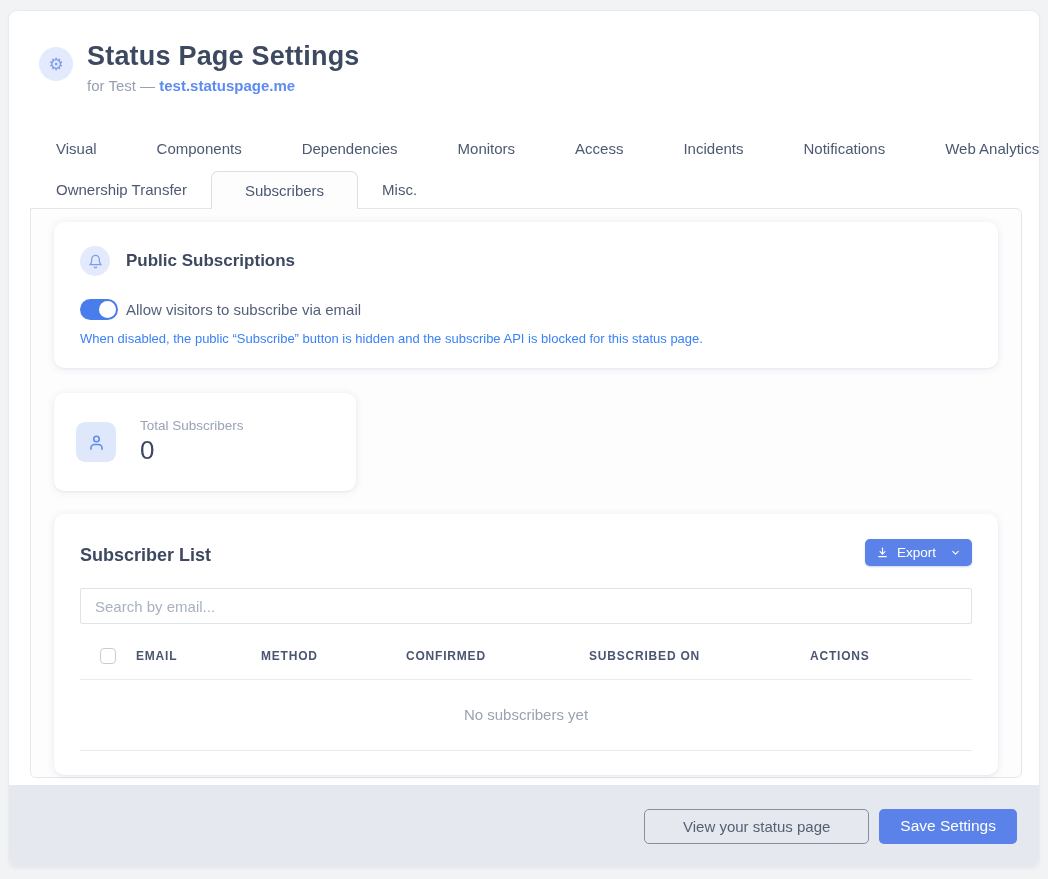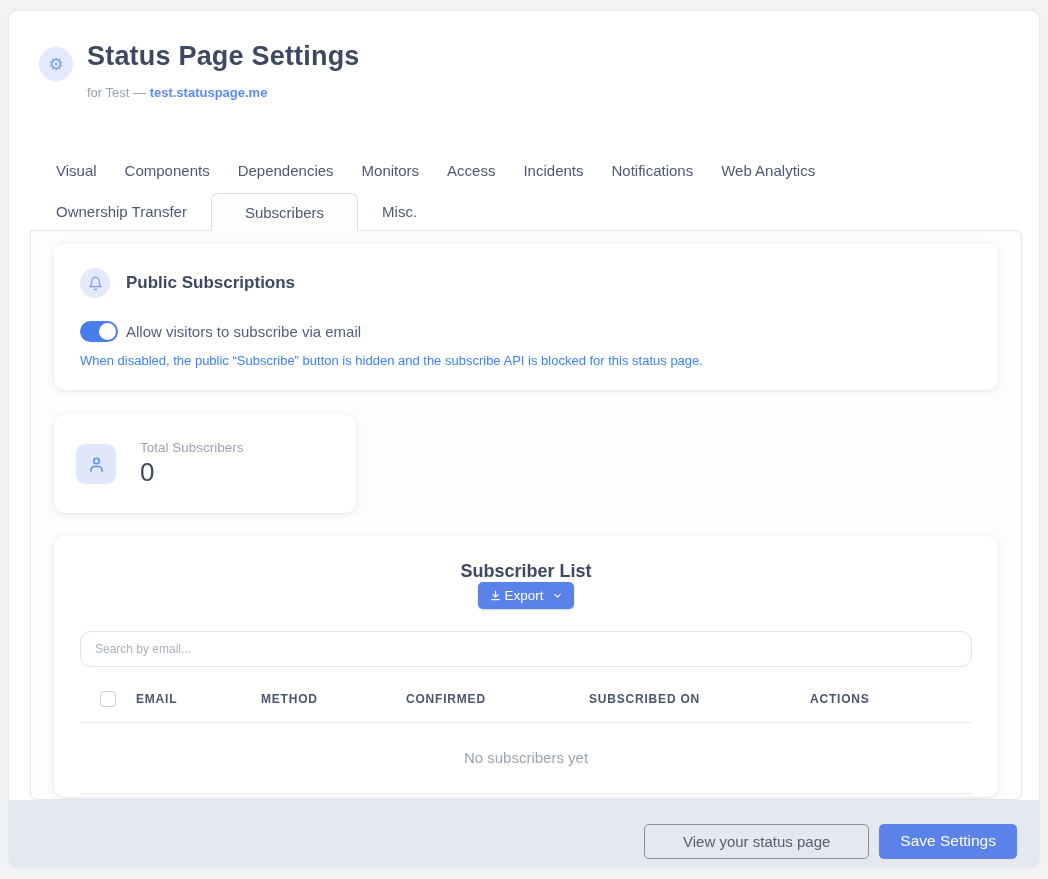--- a/index.html
+++ b/index.html
@@ -19,25 +19,25 @@
   .app-body { flex:1; padding:22px 12px 0 12px; }
 
   
   .page-header { display:flex; align-items:flex-start; gap:14px; padding:8px 0 0 18px; }
   .gear-badge {
     width:34px; height:34px; border-radius:50%; background:#e2eafc;
     display:flex; align-items:center; justify-content:center;
     color:#7d9bef; font-size:17px; margin-top:6px; flex:0 0 auto;
   }
   .page-title { font-size:27px; font-weight:700; color:#3d4960; letter-spacing:.2px;text-align:right; }
-  .page-subtitle { font-size:13px; color:#97a0b2; margin-top:13px; }
+  .page-subtitle { font-size:15px; color:#97a0b2; margin-top:5px; }
   .page-subtitle a { color:#5d8bef; text-decoration:none; font-weight:bold; }
 
   
-  .tabs-row1 { display:flex; gap:28px; padding-left:35px; margin-top:56px; }
+  .tabs-row1 { display:flex; gap:60px; padding-left:35px; margin-top:40px; }
   .tab1 { font-size:15px; color:#4d5972; padding:6px 0; cursor:pointer; white-space:nowrap; }
   .tabs-row2 { display:flex; align-items:stretch; padding-left:11px; margin-top:8px; position:relative; z-index:2; }
   .tab2 { font-size:15px; color:#4d5972; cursor:pointer; display:flex; align-items:center; }
   .tab2.active {
     background:#fdfdfe; border:1px solid #dcdfe6; border-bottom:none;
     border-radius:7px 7px 0 0; padding:10px 33px; margin-bottom:-1px;
   }
   .tab2.plain { padding:10px 24px; }
 
   
@@ -75,32 +75,32 @@
   .card-total { width:302px; margin-top:25px; padding:25px 22px; display:flex; align-items:center; gap:24px; }
   .person-badge {
     width:40px; height:40px; border-radius:9px; background:#dfe8fb;
     display:flex; align-items:center; justify-content:center; flex:0 0 auto;
   }
   .stat-label { font-size:13.5px; color:#9aa3b5; }
   .stat-value { font-size:26px; color:#3d4960; margin-top:2px; }
 
   
   .card-list { margin-top:23px; padding:25px 26px 0 26px; height:261px; }
-  .list-head { display:flex; align-items:center; justify-content:space-between;flex-direction:column; }
+  .list-head { display:flex; align-items:flex-end; justify-content:space-between; }
   .list-heading { font-size:18px; font-weight:700; color:#3d4960; }
   .export-btn {
     background:#5b82e8; color:#ffffff; border:none; border-radius:5px;
     font-family:inherit; font-size:13.5px; padding:6px 11px;
-    display:flex; align-items:center; gap:2px; cursor:pointer;
+    display:flex; align-items:center; gap:8px; cursor:pointer;
     box-shadow:0 1px 2px rgba(60,90,180,.25);
   }
   .search-input {
     width:100%; margin-top:22px; height:36px; padding:0 14px;
-    border:1px solid #dfe3ea; border-radius:11px; font-family:inherit;
-    font-size:12px; color:#42506b; background:#fff; outline:none;
+    border:1px solid #dfe3ea; border-radius:2px; font-family:inherit;
+    font-size:15px; color:#42506b; background:#fff; outline:none;
   }
   .search-input::placeholder { color:#a9b1c0; }
   .table-header {
     display:flex; align-items:center; margin-top:24px; padding-bottom:15px;
     border-bottom:1px solid #e8ebef;
   }
   .th { font-size:12px; font-weight:700; letter-spacing:.8px; color:#4a5670; text-transform:uppercase; }
   .col-check { width:56px; padding-left:20px; }
   .col-email { width:125px; }
   .col-method { width:145px; }

